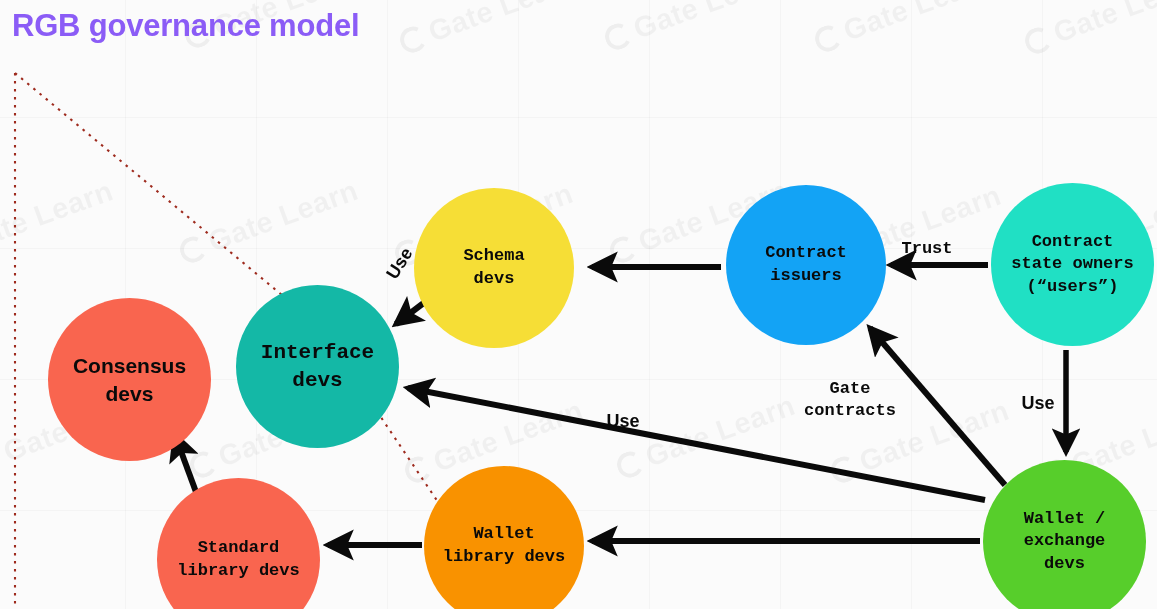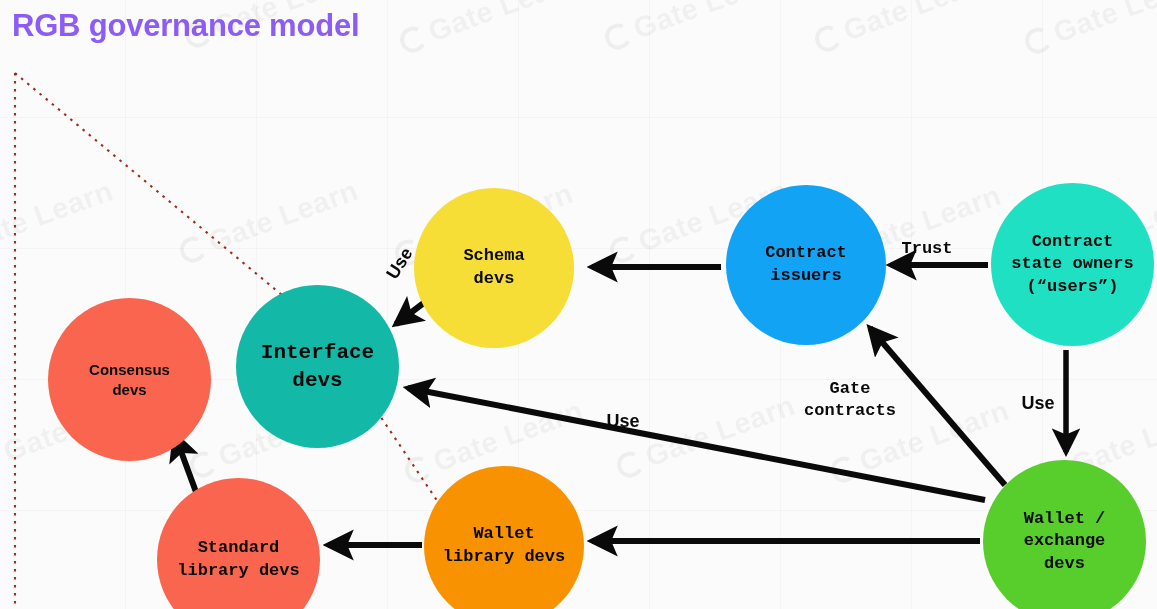--- a/index.html
+++ b/index.html
@@ -152,21 +152,21 @@
 
     <path d="M985,500 L408,388" stroke="#0a0a0a" stroke-width="6" fill="none" marker-end="url(#arrowhead)"></path>
 
     <path d="M980,541 L592,541" stroke="#0a0a0a" stroke-width="6" fill="none" marker-end="url(#arrowhead)"></path>
 
     <path d="M422,545 L328,545" stroke="#0a0a0a" stroke-width="6" fill="none" marker-end="url(#arrowhead)"></path>
 
     <path d="M196,492 L175,435" stroke="#0a0a0a" stroke-width="6" fill="none" marker-end="url(#arrowhead)"></path>
   </svg>
 
-  <div class="node" style="left:48px; top:298px; width:163px; height:163px; background:#F9654F; font-size:15px; font-family:'Liberation Sans',sans-serif;">Consensus
+  <div class="node" style="left:48px; top:298px; width:163px; height:163px; background:#F9654F; font-size:21px; font-family:'Liberation Sans',sans-serif;">Consensus
 devs</div>
 
   <div class="node" style="left:236px; top:285px; width:163px; height:163px; background:#14b8a6; font-size:21px;">Interface
 devs</div>
 
   <div class="node" style="left:414px; top:188px; width:160px; height:160px; background:#F6DE36; font-size:17px;">Schema
 devs</div>
 
   <div class="node" style="left:726px; top:185px; width:160px; height:160px; background:#13A3F5; font-size:17px;">Contract
 issuers</div>

